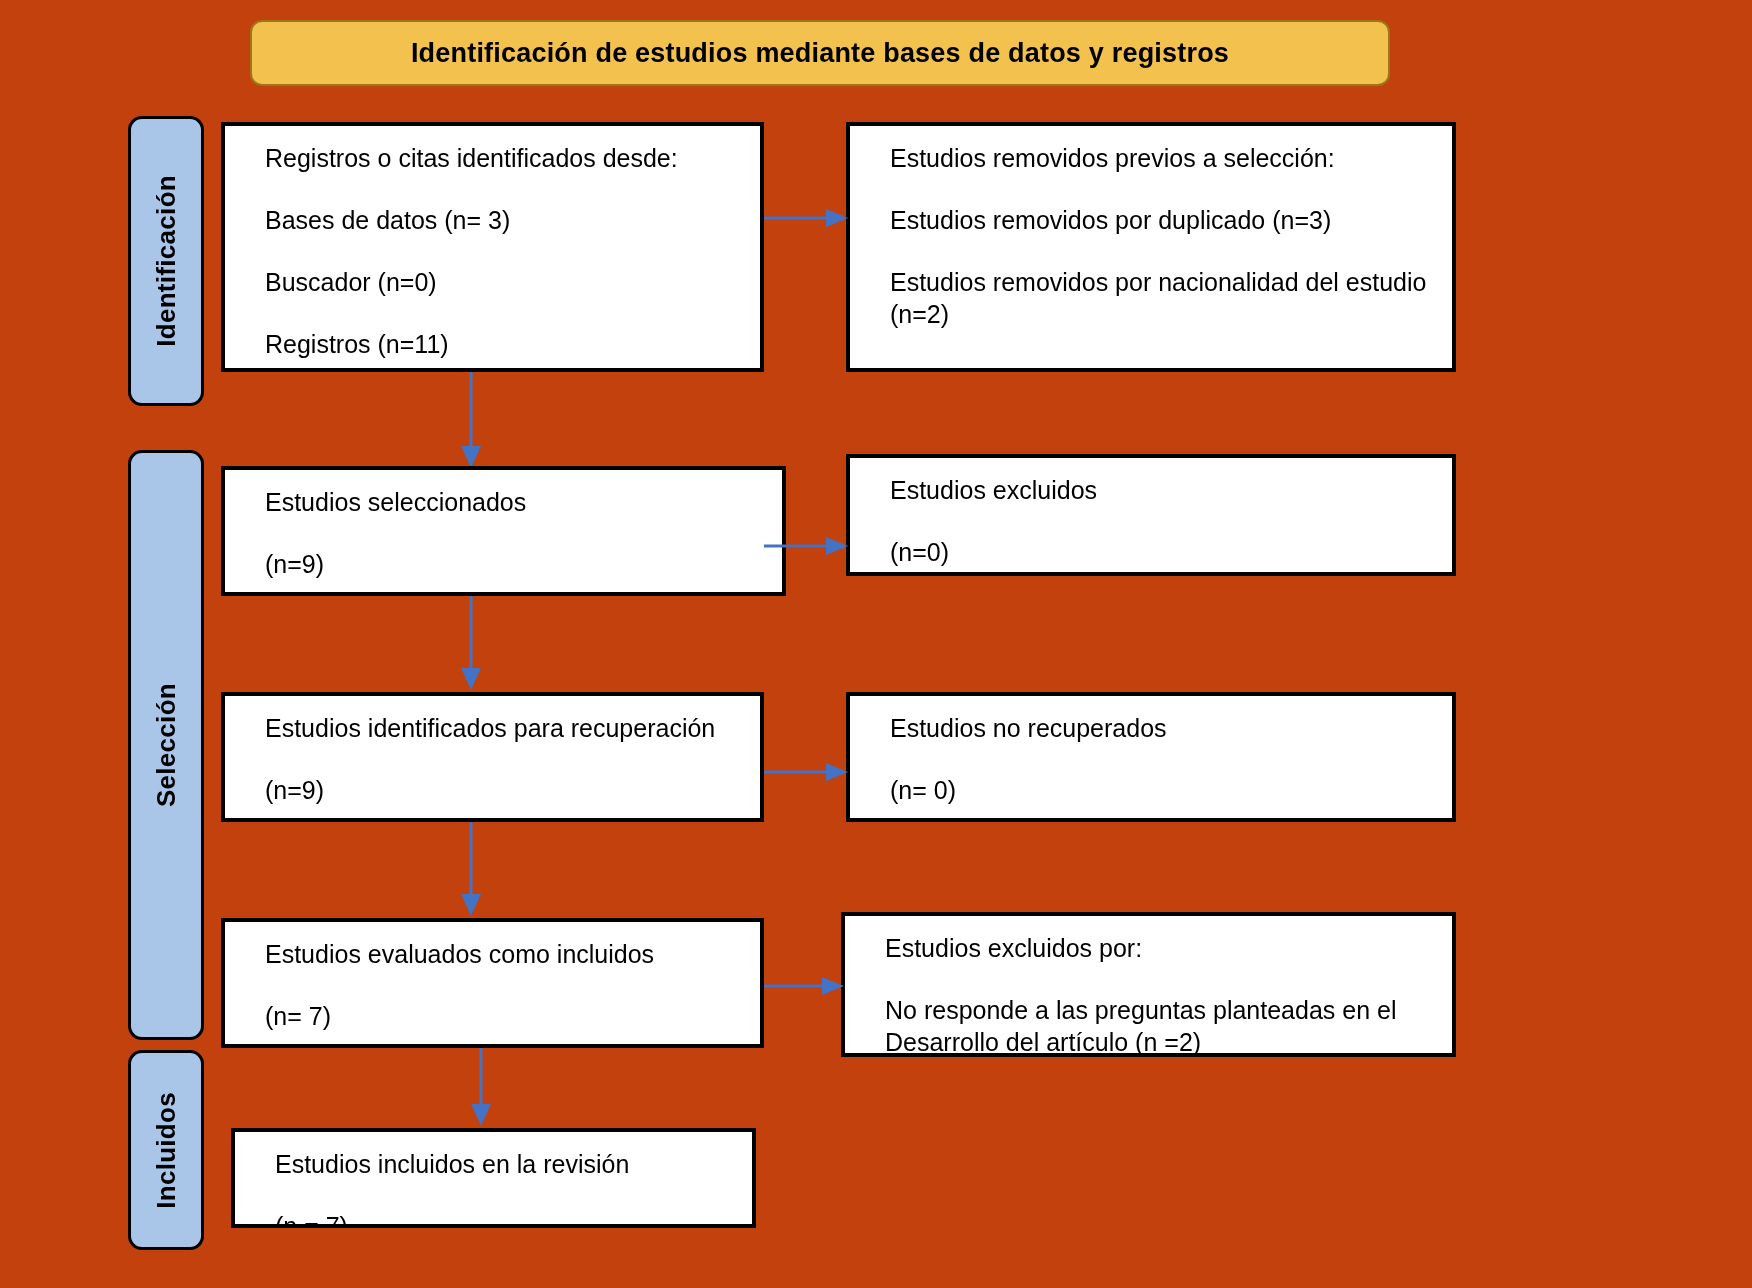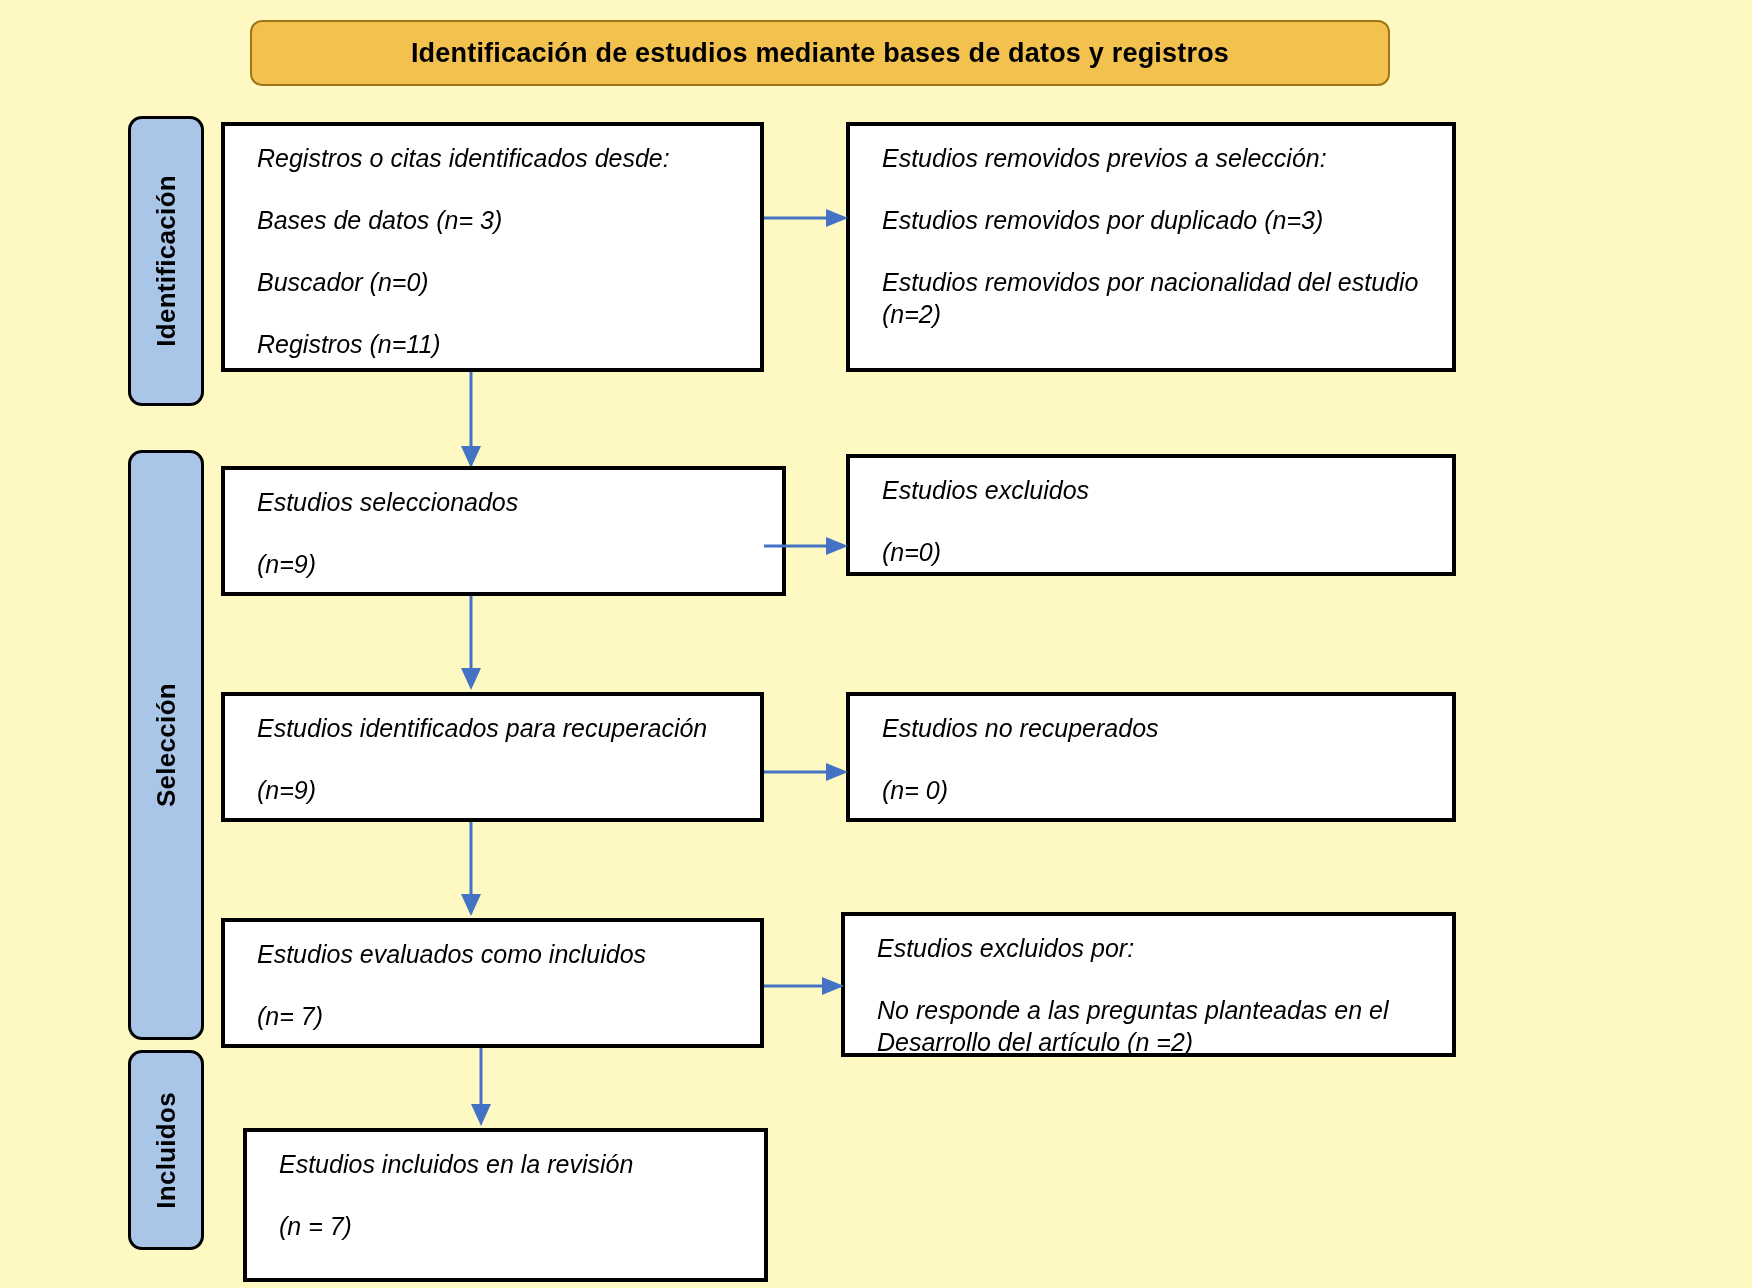--- a/index.html
+++ b/index.html
@@ -7,21 +7,21 @@
     padding: 0;
     background: #ffffff;
   }
   body {
     font-family: "Liberation Sans", sans-serif;
   }
   #canvas {
     position: relative;
     width: 1752px;
     height: 1288px;
-    background: #fef9c3;
+    background: #c2410c;
     overflow: hidden;
   }
 
   
   .banner {
     position: absolute;
     left: 250px;
     top: 20px;
     width: 1140px;
     height: 66px;
@@ -64,22 +64,21 @@
 
   
   .box {
     position: absolute;
     background: #ffffff;
     border: 4px solid #000000;
     box-sizing: border-box;
     overflow: hidden;
   }
   .box-inner {
-    padding: 16px 20px 0 32px;
-    font-style: italic;
+    padding: 16px 20px 0 40px;
   }
   .line {
     font-size: 25px;
     color: #000000;
     line-height: 1.28;
     margin: 0 0 30px 0;
     white-space: pre-line;
   }
   .line.tight {
     margin-bottom: 10px;
@@ -226,20 +225,20 @@
     </svg>
   </div>
 
   <div class="arrow" style="left:465px; top:1048px;">
     <svg width="32" height="80" viewBox="0 0 32 80">
       <line x1="16" y1="0" x2="16" y2="56" stroke="#4472C4" stroke-width="3"></line>
       <polygon points="6,56 26,56 16,78" fill="#4472C4"></polygon>
     </svg>
   </div>
 
-  <div class="box" style="left:231px; top:1128px; width:525px; height:154px;margin-left:12px;">
+  <div class="box" style="left:231px; top:1128px; width:525px; height:100px;">
     <div class="box-inner">
       <p class="line">Estudios incluidos en la revisión</p>
       <p class="line">(n = 7)</p>
     </div>
   </div>
 
 </div>
 
 </body></html>

